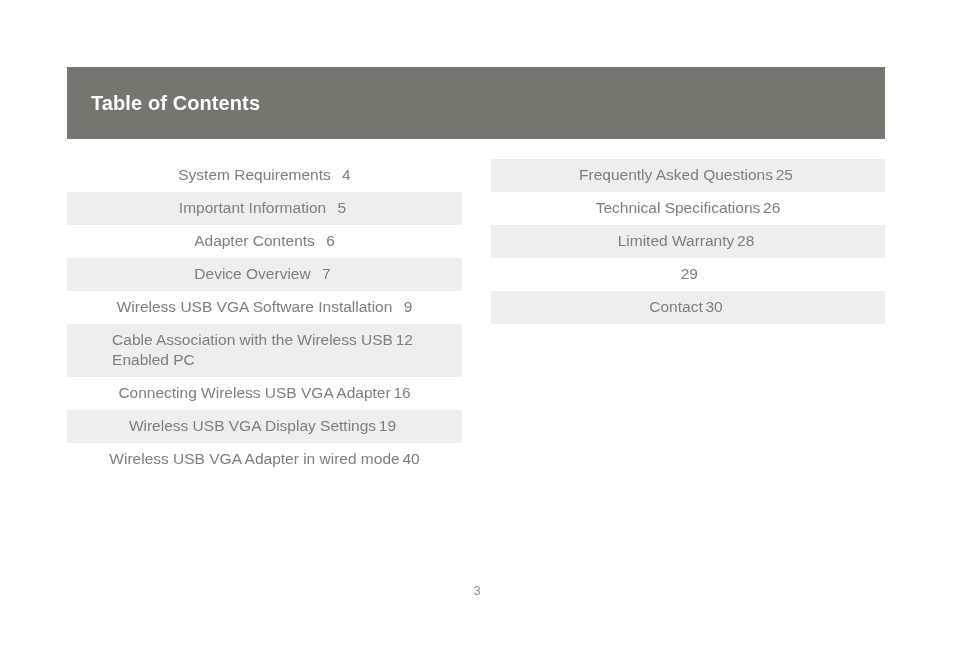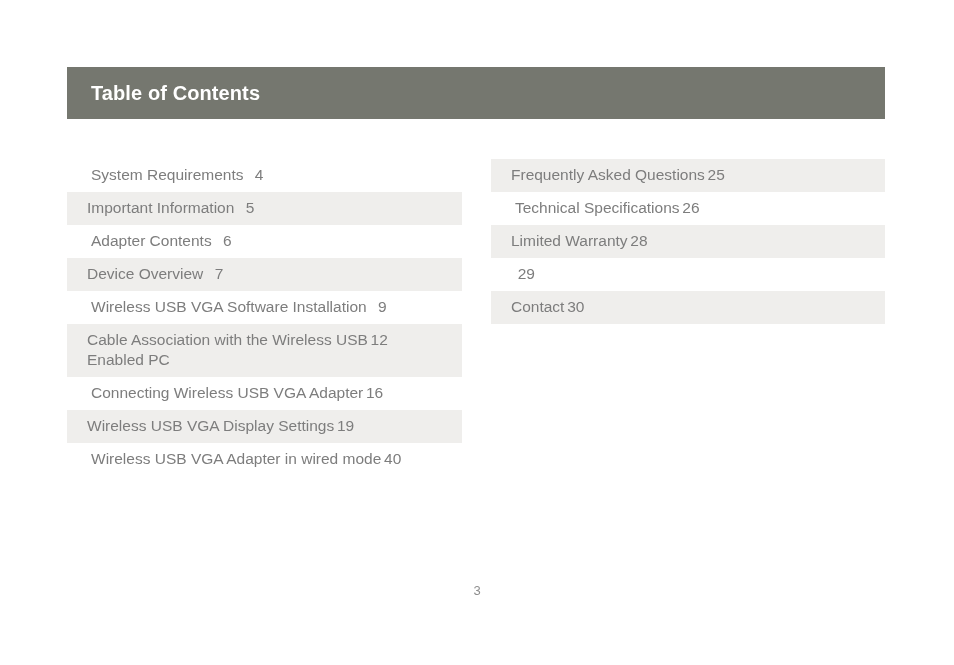--- a/index.html
+++ b/index.html
@@ -20,21 +20,21 @@
     width: 954px;
     height: 665px;
   }
 
   
   .toc-header {
     position: absolute;
     left: 67px;
     top: 67px;
     width: 818px;
-    height: 52px;
+    height: 72px;
     background: #75776f;
     display: flex;
     align-items: center;
   }
   .toc-header-title {
     color: #ffffff;
     font-size: 20px;
     font-weight: bold;
     letter-spacing: 0.1px;
     margin-left: 24px;
@@ -51,21 +51,21 @@
     position: absolute;
     top: 0;
   }
   .toc-column.left  { left: 0;   width: 395px; }
   .toc-column.right { left: 424px; width: 394px; }
 
   
   .toc-row {
     display: flex;
     align-items: flex-start;
-    justify-content: flex-start;
+    justify-content: center;
     box-sizing: border-box;
     padding: 6px 24px 7px 24px;
     background: transparent;
   }
   .toc-row.shaded {
     background: #efeeec;
     padding-left: 20px;
   }
   .toc-row-label {
     color: #7d7d7d;

